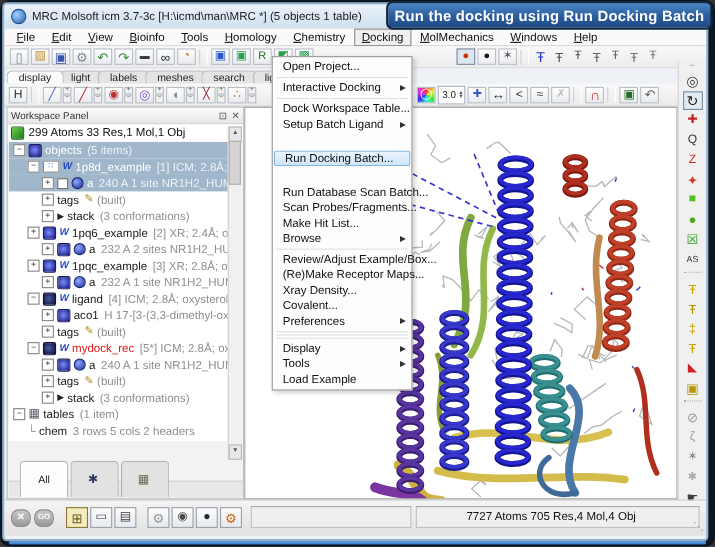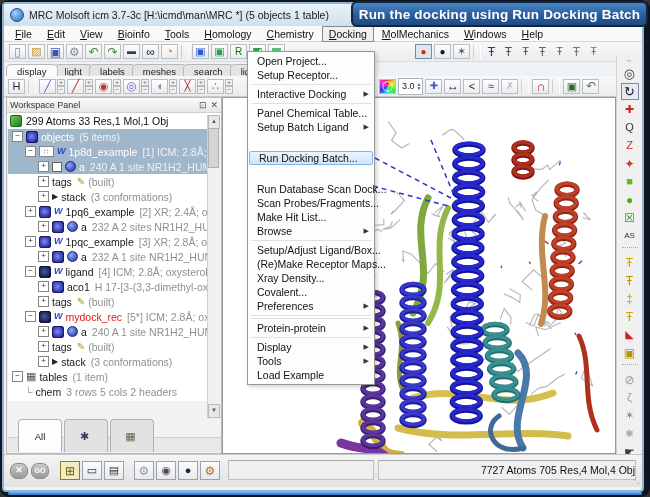--- a/index.html
+++ b/index.html
@@ -71,21 +71,21 @@
   .rightcol{left:612px;top:52px;width:26px;height:398px;background:#f0f0f0;border-left:1px solid #d0d0d0;display:flex;flex-direction:column;align-items:center;padding-top:2px;box-sizing:border-box;}
   .rbtn{width:18px;height:17px;display:flex;align-items:center;justify-content:center;margin-bottom:1px;border:1px solid transparent;line-height:1;flex:none;box-sizing:border-box;}
   .rbtn.active{border:1px solid #7a8aa0;background:#e2eaf2;}
   .rsep{width:16px;height:4px;border-top:1px dotted #aaa;margin:2px 0;flex:none;}
   .rhandle{color:#aaa;font-size:7px;letter-spacing:1px;height:7px;line-height:5px;flex:none;}
   
   .bottombar{left:0;top:450px;width:638px;height:32px;background:linear-gradient(#f4f4f4,#e2e2e2);border-top:1px solid #c8c8c8;}
   .round{width:18px;height:16px;border-radius:7px;background:linear-gradient(#c8c8c8,#9a9a9a);border:1px solid #8a8a8a;display:inline-flex;align-items:center;justify-content:center;font-weight:bold;line-height:1;box-sizing:border-box;margin-right:3px;}
   .bbtn{width:20px;height:19px;border:1px solid #9aa2ac;background:linear-gradient(#fdfdfd,#e6e9ee);display:inline-flex;align-items:center;justify-content:center;margin-right:2px;line-height:1;box-sizing:border-box;}
   .bbtn.pressed{background:#f2ecc0;border:1px solid #8a7a30;}
-  .statuspanel{position:absolute;top:5px;height:20px;border:1px solid #c0c0c0;border-top-color:#a8a8a8;background:#efefef;box-sizing:border-box;display:flex;align-items:center;justify-content:flex-end;font-size:10.5px;color:#111;}
+  .statuspanel{position:absolute;top:5px;height:20px;border:1px solid #c0c0c0;border-top-color:#a8a8a8;background:#efefef;box-sizing:border-box;display:flex;align-items:center;justify-content:flex-start;font-size:10.5px;color:#111;padding-left:45px;}
   .grip{position:absolute;right:2px;bottom:2px;color:#9a9a9a;font-size:10px;}
   
   .popup{left:243px;top:47px;width:128px;background:#fdfdfd;border:1px solid #979797;box-shadow:2px 2px 4px rgba(0,0,0,.18);z-index:40;padding:2px 0;box-sizing:border-box;}
   .mi{height:14px;display:flex;align-items:center;font-size:10.5px;color:#111;padding:0 4px 0 9px;position:relative;white-space:nowrap;}
   .mi .arrow{position:absolute;right:5px;font-size:7px;color:#333;}
   .mi.hl{background:linear-gradient(#eaf4fd,#cfe6f9);border:1px solid #84b6e0;border-radius:2px;margin:17px 1px;height:12px;}
   .msep{border-top:1px solid #e0e0e0;margin:2px 3px;}
   .glow{position:absolute;left:8px;right:8px;bottom:2px;height:3px;border-radius:2px;background:linear-gradient(#6db2f2,#2a6fc0);}
 </style>
 </head>
@@ -599,75 +599,68 @@
       <div class="statuspanel" style="left:374px;width:258px;">
         <span>7727 Atoms 705 Res,4 Mol,4 Obj</span>
       </div>
       <span class="grip">⋱</span>
     </div>
 
     <div class="abs popup" id="docking-menu">
         <div class="mi">
           <span>Open Project...</span>
         </div>
-        <div class="mi">
-          <span>Setup Receptor...</span>
-        </div>
         <div class="msep"></div>
         <div class="mi">
           <span>Interactive Docking</span>
           <span class="arrow">▶</span>
         </div>
         <div class="msep"></div>
         <div class="mi">
-          <span>Panel Chemical Table...</span>
+          <span>Dock Workspace Table...</span>
         </div>
         <div class="mi">
           <span>Setup Batch Ligand</span>
           <span class="arrow">▶</span>
         </div>
         <div class="mi hl">
           <span>Run Docking Batch...</span>
         </div>
         <div class="mi">
-          <span>Run Database Scan Dock...</span>
+          <span>Run Database Scan Batch...</span>
         </div>
         <div class="mi">
           <span>Scan Probes/Fragments...</span>
         </div>
         <div class="mi">
           <span>Make Hit List...</span>
         </div>
         <div class="mi">
           <span>Browse</span>
           <span class="arrow">▶</span>
         </div>
         <div class="msep"></div>
         <div class="mi">
-          <span>Setup/Adjust Ligand/Box...</span>
+          <span>Review/Adjust Example/Box...</span>
         </div>
         <div class="mi">
           <span>(Re)Make Receptor Maps...</span>
         </div>
         <div class="mi">
           <span>Xray Density...</span>
         </div>
         <div class="mi">
           <span>Covalent...</span>
         </div>
         <div class="mi">
           <span>Preferences</span>
           <span class="arrow">▶</span>
         </div>
         <div class="msep"></div>
         <div class="msep"></div>
-        <div class="mi">
-          <span>Protein-protein</span>
-          <span class="arrow">▶</span>
-        </div>
         <div class="msep"></div>
         <div class="mi">
           <span>Display</span>
           <span class="arrow">▶</span>
         </div>
         <div class="mi">
           <span>Tools</span>
           <span class="arrow">▶</span>
         </div>
         <div class="mi">

